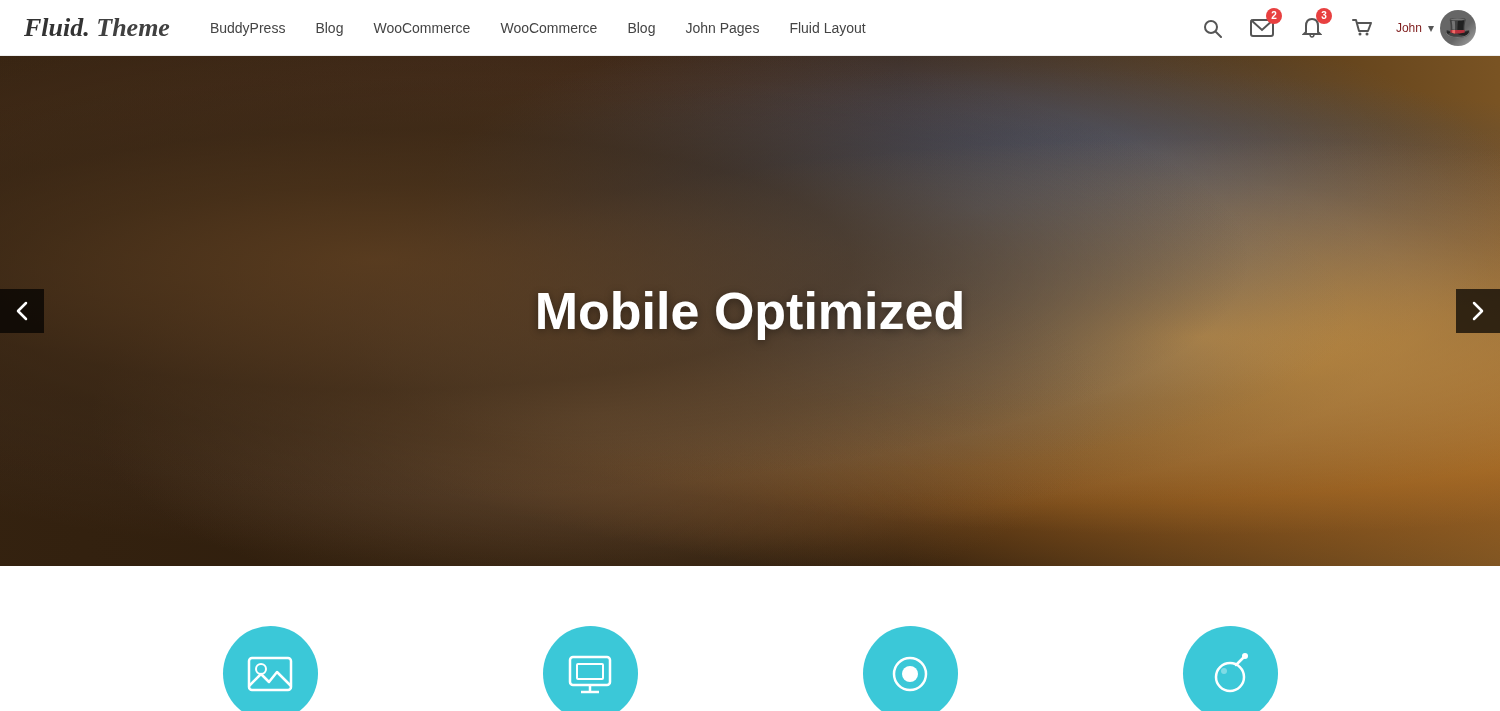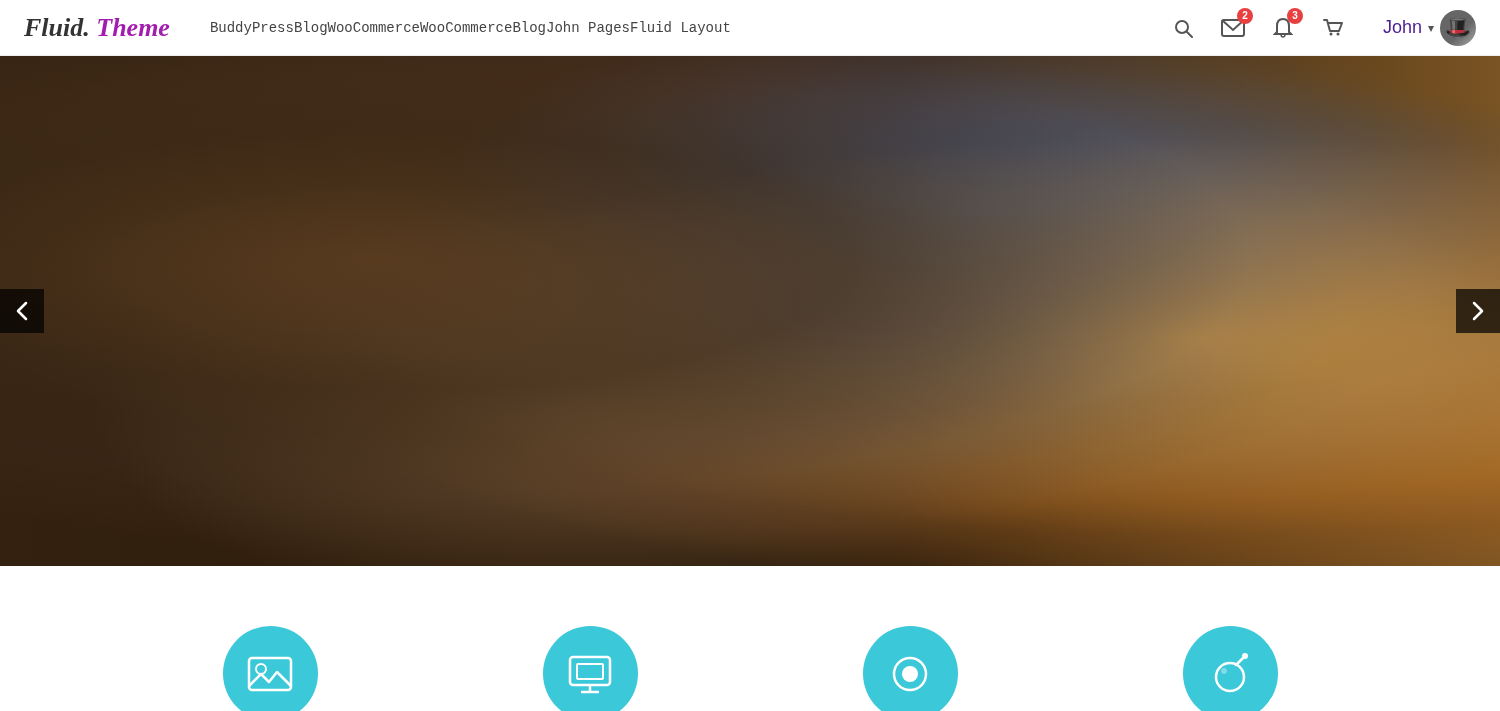--- a/index.html
+++ b/index.html
@@ -22,22 +22,22 @@
       font-size: 26px;
       color: #333;
       font-weight: bold;
       margin-right: 40px;
       white-space: nowrap;
     }
     .logo span { color: #4db8c8; }
     .nav-links {
       display: flex;
       align-items: center;
+      gap: 30px;
       flex: 1;
-      font-family: Liberation Mono, monospace;
     }
     .nav-link {
       font-size: 14px;
       color: #444;
       text-decoration: none;
       cursor: pointer;
     }
     .nav-right {
       display: flex;
       align-items: center;
@@ -66,21 +66,21 @@
       align-items: center;
       justify-content: center;
       font-weight: bold;
     }
     .user-btn {
       display: flex;
       align-items: center;
       gap: 6px;
       cursor: pointer;
     }
-    .user-name { font-size: 18px; color: #4c1d95; margin-left: 16px; }
+    .user-name { font-size: 12px; color: #7f1d1d; }
     .avatar-hat {
       width: 36px;
       height: 36px;
       border-radius: 50%;
       background: linear-gradient(135deg, #666 60%, #aaa 100%);
       display: flex;
       align-items: center;
       justify-content: center;
       font-size: 20px;
     }
@@ -176,21 +176,21 @@
     }
 
     
     svg { display: block; }
   </style>
 </head>
 <body>
 
 <nav class="navbar">
   <div class="logo">
-    <span style="font-style:italic; color:#333;">Fluid.</span><span style="font-style:italic; color:#a21caf;"> Theme</span>
+    <span style="font-style:italic; color:#333;">Fluid.</span><span style="font-style:italic; color:#404040;"> Theme</span>
   </div>
   <div class="nav-links">
     <a class="nav-link">BuddyPress</a>
     <a class="nav-link">Blog</a>
     <a class="nav-link">WooCommerce</a>
     <a class="nav-link">WooCommerce</a>
     <a class="nav-link">Blog</a>
     <a class="nav-link">John Pages</a>
     <a class="nav-link">Fluid Layout</a>
   </div>
@@ -244,20 +244,23 @@
 
   <div style="position:absolute;inset:0;background:
     radial-gradient(ellipse at 25% 40%, rgba(90,60,30,0.85) 0%, rgba(60,40,20,0.6) 30%, transparent 55%),
     radial-gradient(ellipse at 40% 70%, rgba(120,90,60,0.7) 0%, transparent 40%),
     radial-gradient(ellipse at 55% 50%, rgba(70,90,130,0.5) 0%, transparent 45%),
     radial-gradient(ellipse at 80% 55%, rgba(210,150,60,0.75) 0%, transparent 50%),
     radial-gradient(ellipse at 65% 30%, rgba(80,110,160,0.6) 0%, transparent 40%);
     ">
   </div>
 
+  <div class="hero-text">
+    <h1 class="hero-title">Mobile Optimized</h1>
+  </div>
 
   <div class="slider-arrow slider-arrow-left">
     <svg width="12" height="20" viewBox="0 0 12 20">
       <polyline points="10,2 2,10 10,18" stroke="#fff" stroke-width="2.5" fill="none" stroke-linecap="round" stroke-linejoin="round"></polyline>
     </svg>
   </div>
   <div class="slider-arrow slider-arrow-right">
     <svg width="12" height="20" viewBox="0 0 12 20">
       <polyline points="2,2 10,10 2,18" stroke="#fff" stroke-width="2.5" fill="none" stroke-linecap="round" stroke-linejoin="round"></polyline>
     </svg>

